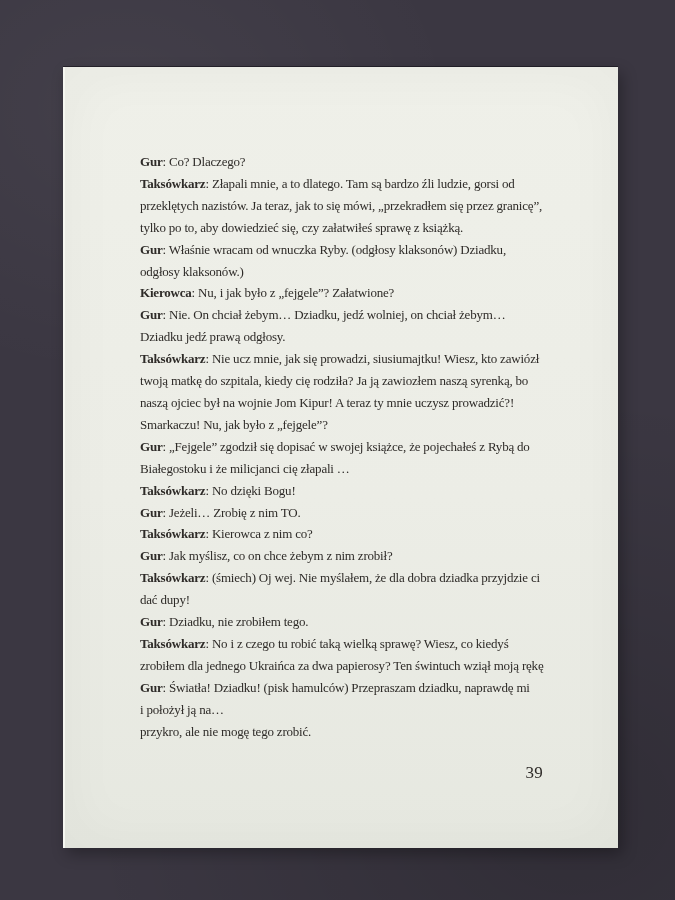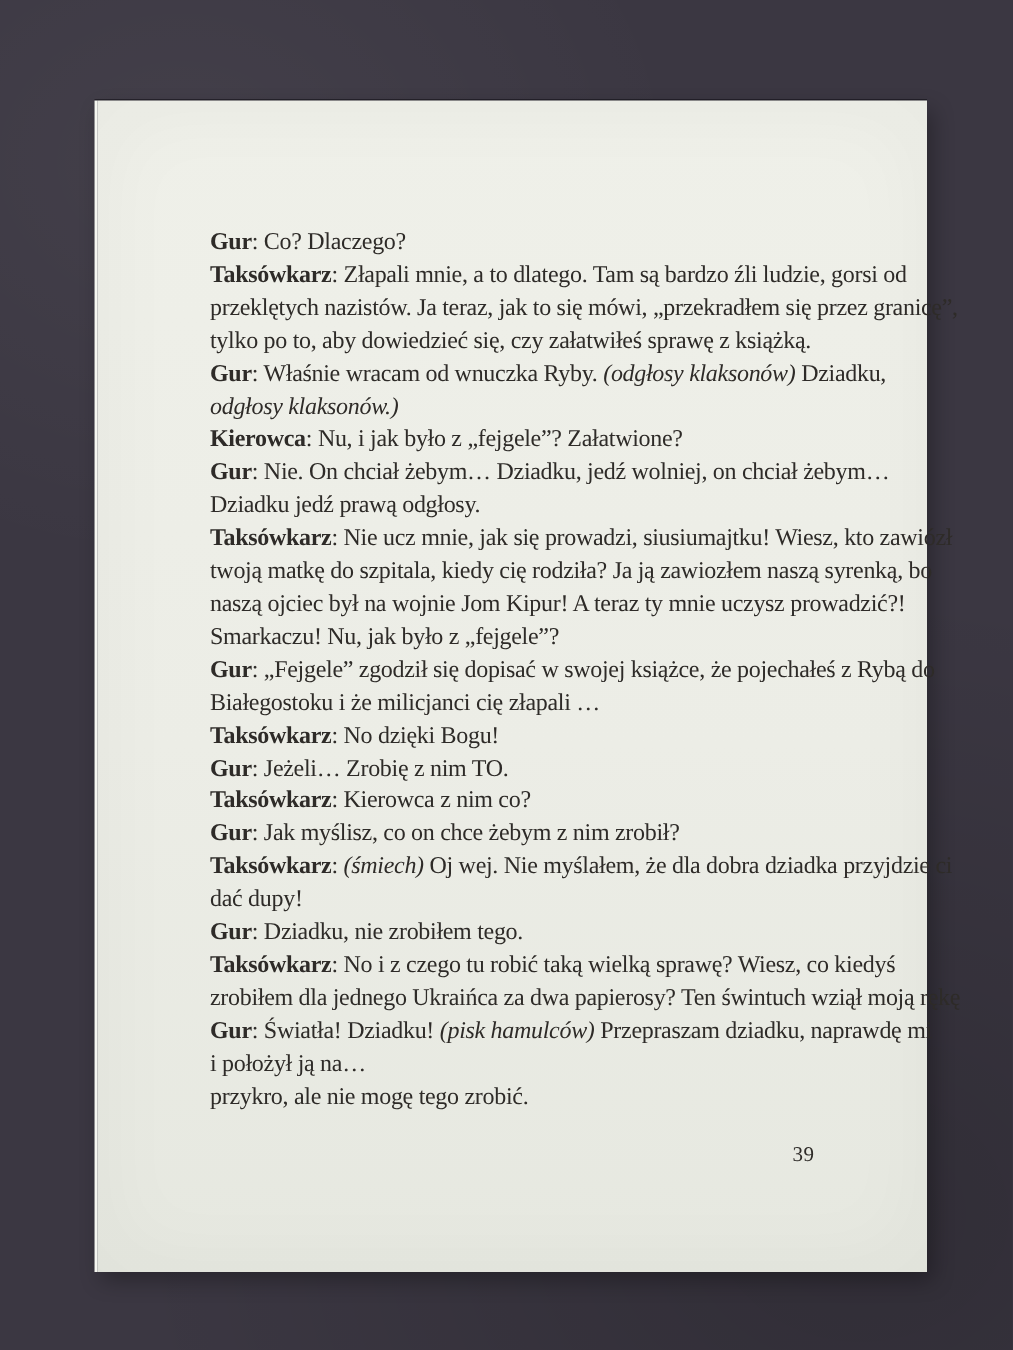--- a/index.html
+++ b/index.html
@@ -31,33 +31,33 @@
       inset 0 0 60px rgba(60,60,50,0.04);
     box-sizing: border-box;
   }
   .content {
     position: absolute;
     left: 75px;
     top: 84px;
     width: 460px;
   }
   .line {
-    font-size: 16px;
+    font-size: 13px;
     line-height: 21.9px;
     letter-spacing: -0.2px;
     white-space: pre;
     color: var(--ink, #2e2b28);
   }
   .line .bold { font-weight: 700; }
-  .line .ital { font-style: italic; }
+  .line .ital { }
   .pagenum {
     position: absolute;
     top: 696px;
     right: 75px;
-    font-size: 14px;
+    font-size: 17px;
     letter-spacing: 0.3px;
     color: var(--ink, #2e2b28);
     text-align: right;
   }
 </style>
 </head>
 <body style="--bg: #3b3742; --ink: #2e2b28;">
 
 <div class="scan">
   <div class="content">

